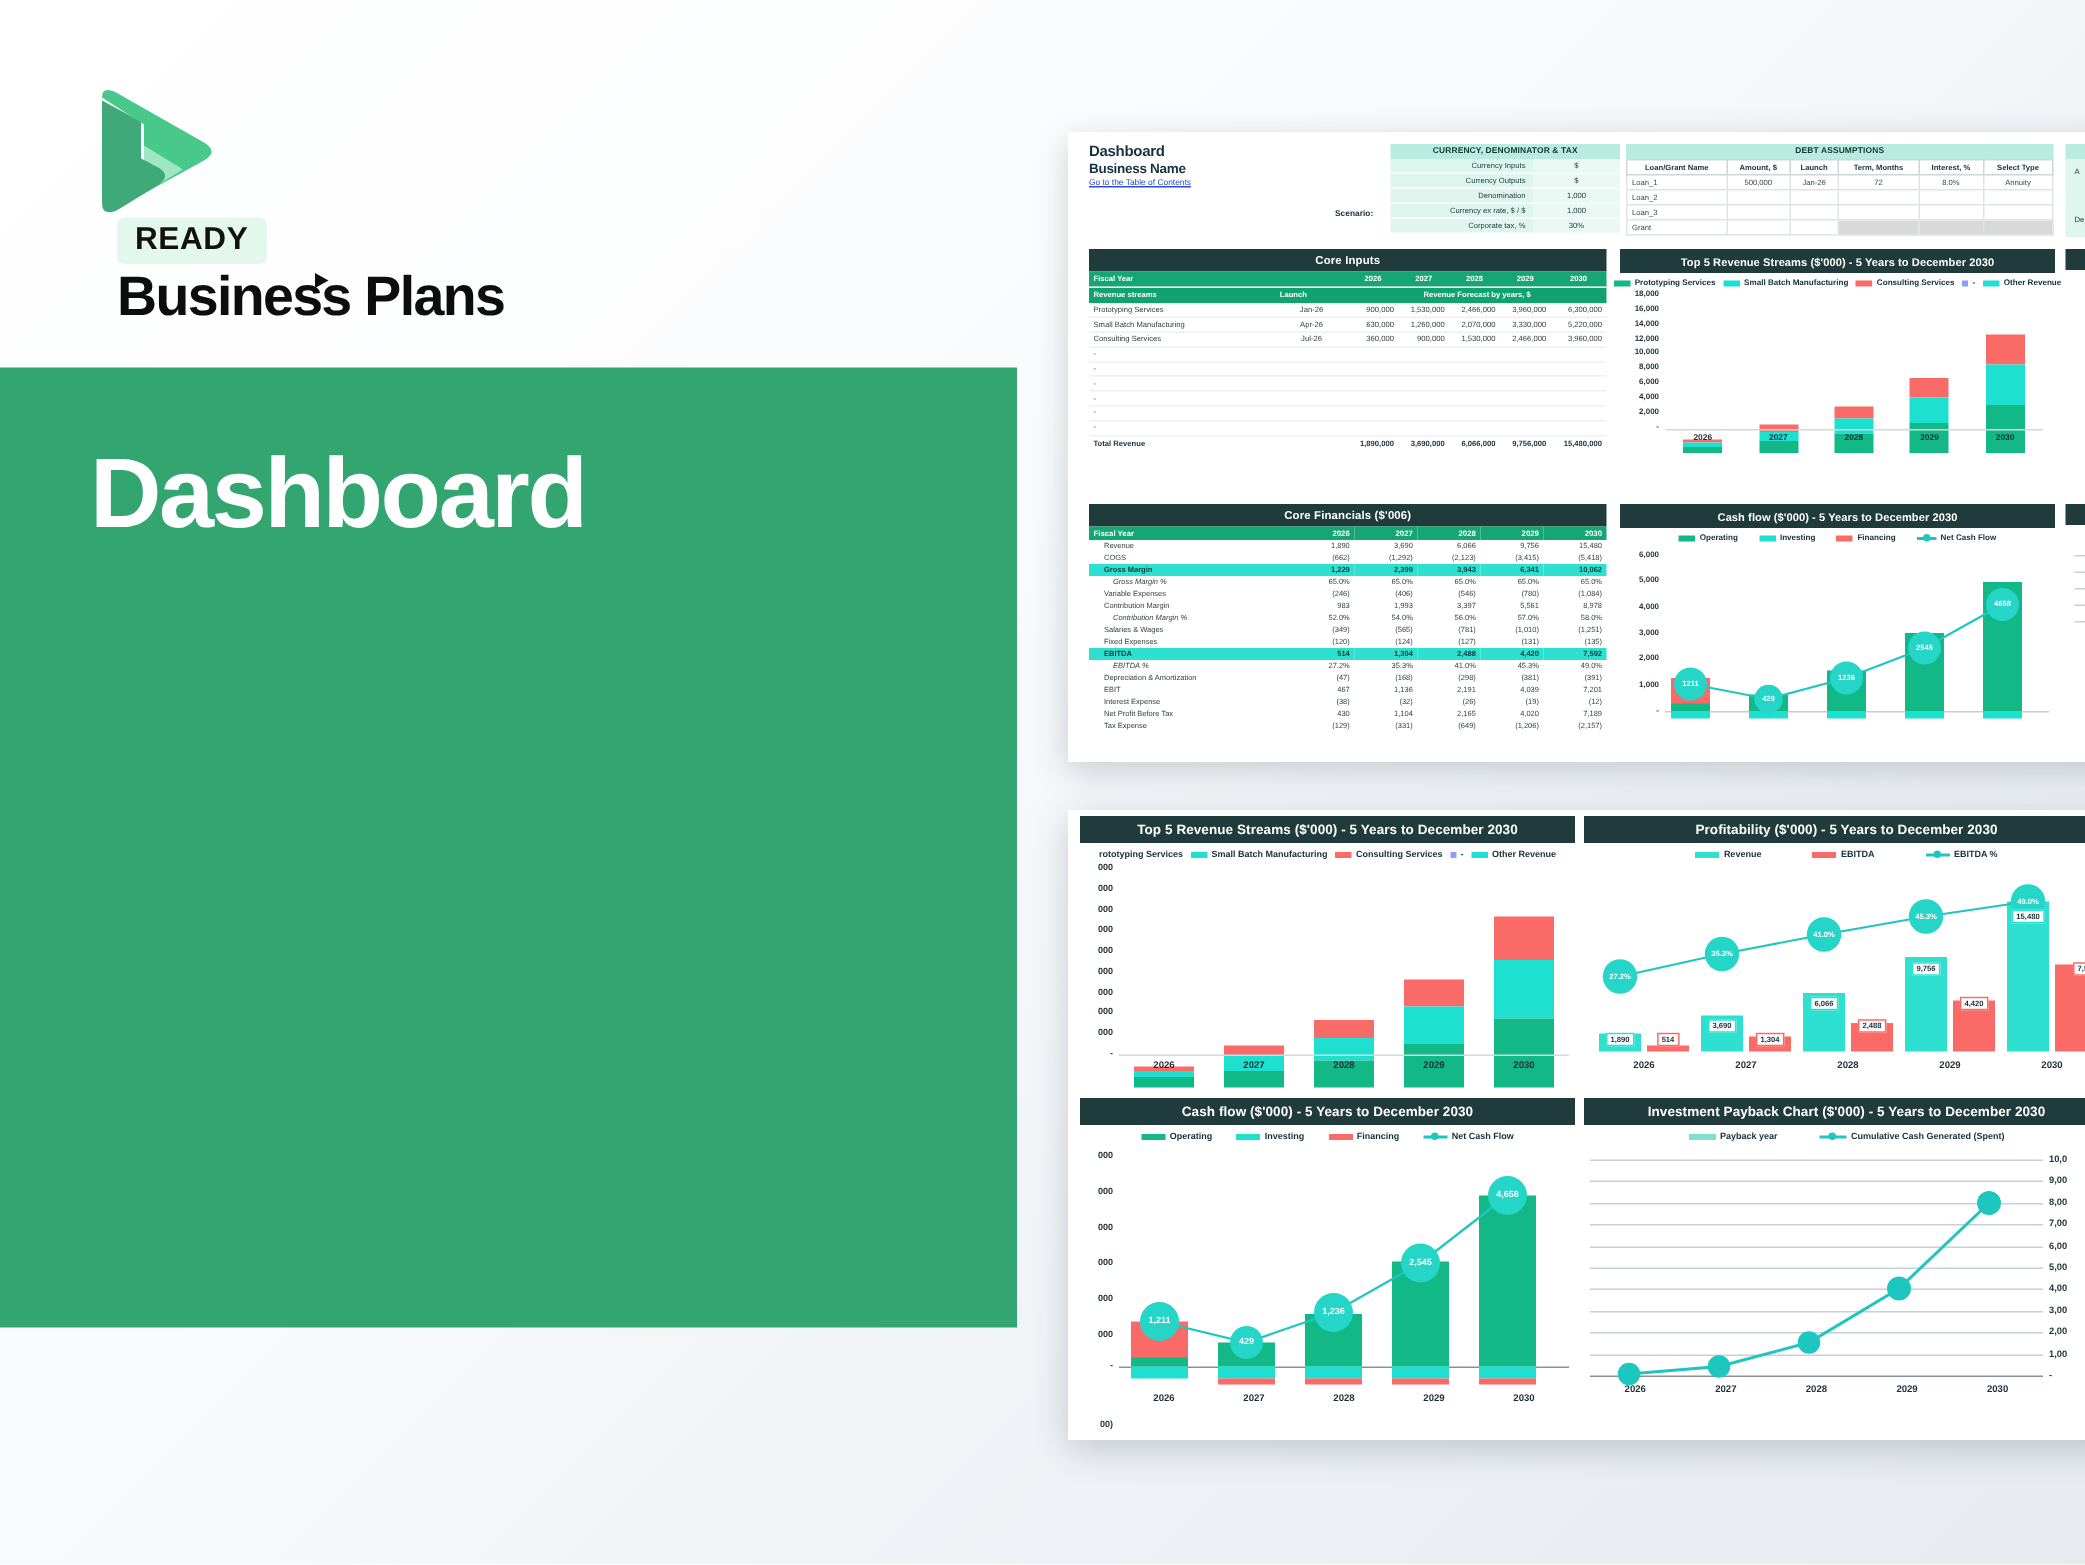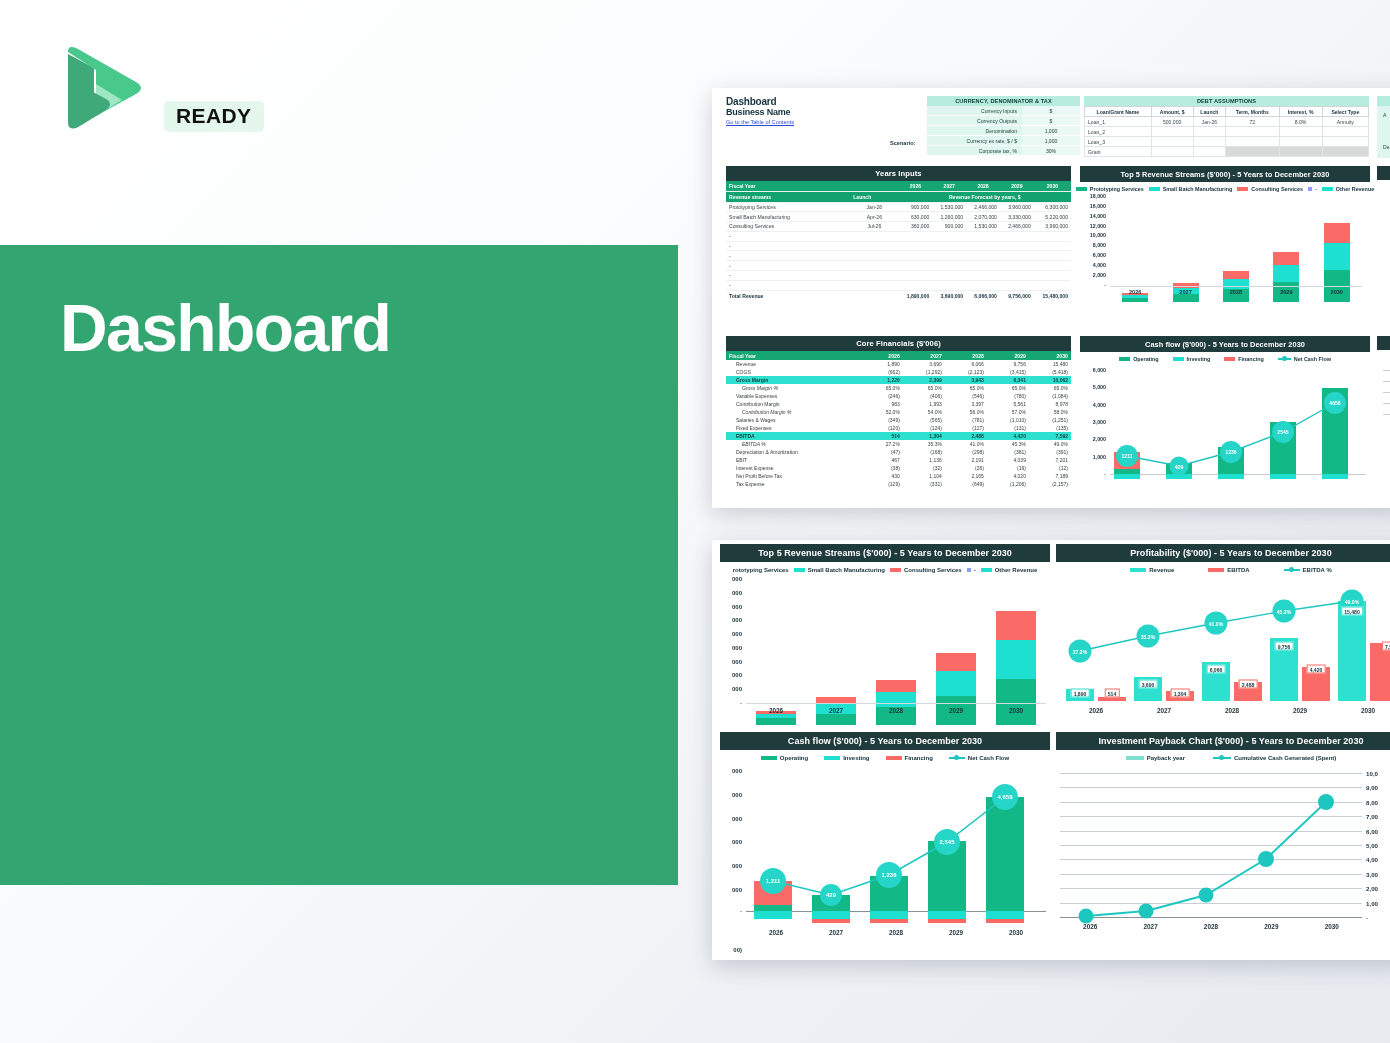--- a/index.html
+++ b/index.html
@@ -8,21 +8,21 @@
     font-family: "Liberation Sans", sans-serif;
     background: #ffffff;
     position: relative;
   }
   
   #bg-gradient {
     position: absolute; inset: 0;
     background: linear-gradient(135deg,#ffffff 0%,#fbfcfd 35%,#eef1f5 72%,#e7ebf0 100%);
   }
   
-  #logo { position: absolute; left: 60px; top: 44px; display: flex; align-items: flex-end; }
+  #logo { position: absolute; left: 60px; top: 57px; display: flex; align-items: flex-start; flex-direction: column; }
   #logo-mark { position: relative; width: 86px; height: 88px; flex: none; }
   #logo-text { margin-left: 18px; }
   .ready-pill {
     display: inline-block; background: #e4f7ec; color: #111;
     font-size: 21px; font-weight: bold; letter-spacing: .4px;
     padding: 3px 12px 4px; border-radius: 5px;
   }
   .brand-name {
     font-size: 37px; font-weight: bold; color: #0d0d0d;
     letter-spacing: -1.1px; margin-top: 3px; line-height: 1.04;
@@ -165,20 +165,24 @@
   <div id="logo-mark">
     <svg width="86" height="88" viewBox="0 0 86 88">
       <path d="M8 10 L8 78 Q8 88 18 82 L34 70 L34 24 Z" fill="#3fa97a"></path>
       <path d="M8 8 Q8 0 18 5 L76 38 Q86 44 76 50 L36 72 L36 26 Z" fill="#48c98b"></path>
       <path d="M36 40 L36 72 L62 56 Z" fill="#9fe6c4"></path>
       <path d="M10 44 L10 80 Q10 88 20 82 L46 66 Q54 60 46 55 L18 40 Q10 36 10 44 Z" fill="#3fa97a"></path>
     </svg>
   </div>
   <div id="logo-text">
     <span class="ready-pill">READY</span>
+    <div class="brand-name">
+      <span>Business Plans</span>
+      <span class="brand-tri"></span>
+    </div>
   </div>
 </div>
 
 <div id="green-panel">
   <div id="panel-title">Dashboard</div>
 </div>
 
 <div class="sheet" id="sheet-top">
  <div class="sheet-inner">
 
@@ -267,21 +271,21 @@
 
   <div id="wc-stub">
     <div class="hd">WOR</div>
     <div class="bd">
       <span style="left:6px;top:6px;">A</span>
       <span style="left:6px;top:38px;">De</span>
     </div>
   </div>
 
   <div id="core-inputs">
-    <div class="band-title">Years Inputs</div>
+    <div class="band-title">Core Inputs</div>
     <table id="ci-table">
       <tbody>
             <tr class="hdr">
         <td style="width:36%">Fiscal Year</td>
         <td style="width:14%"></td>
         <td class="yr">2026</td>
         <td class="yr">2027</td>
         <td class="yr">2028</td>
         <td class="yr">2029</td>
         <td class="yr">2030</td>

